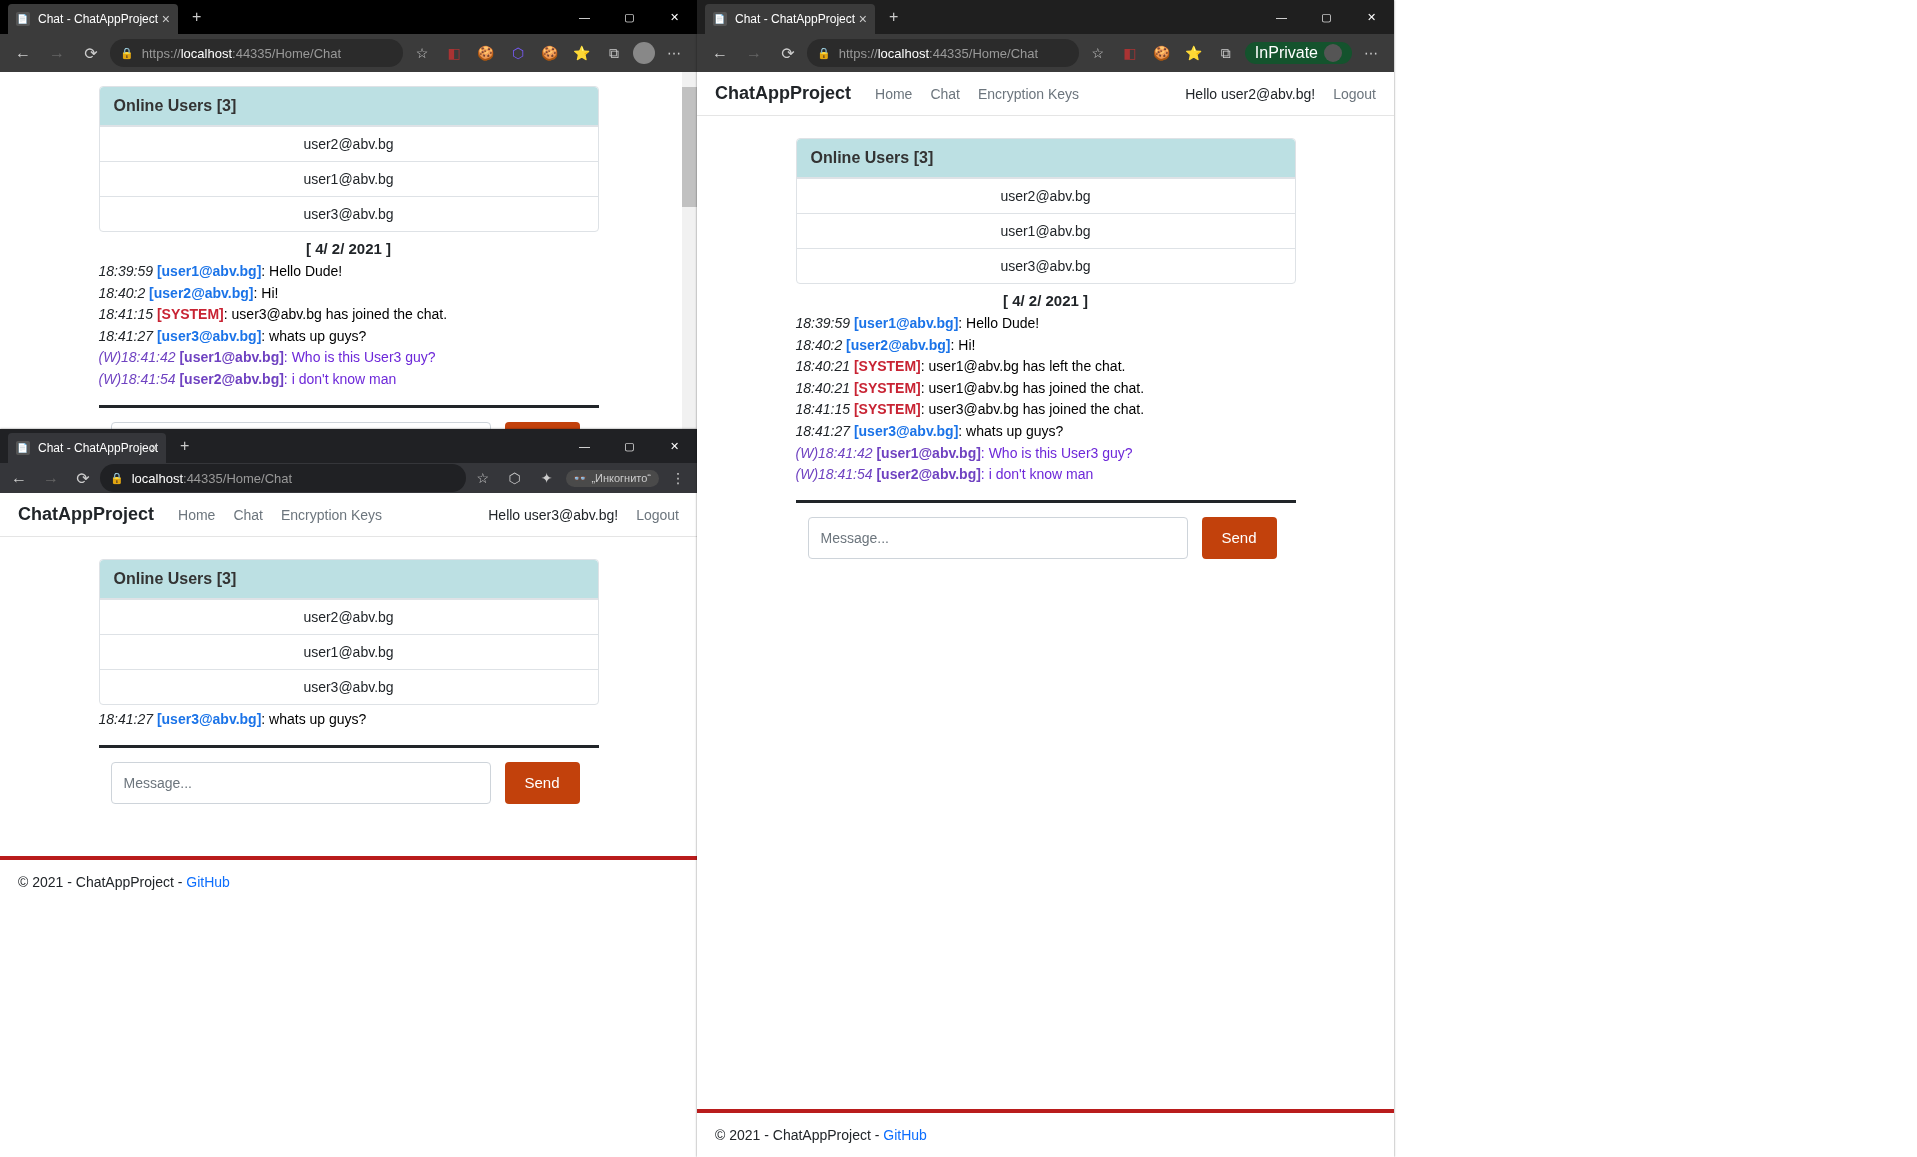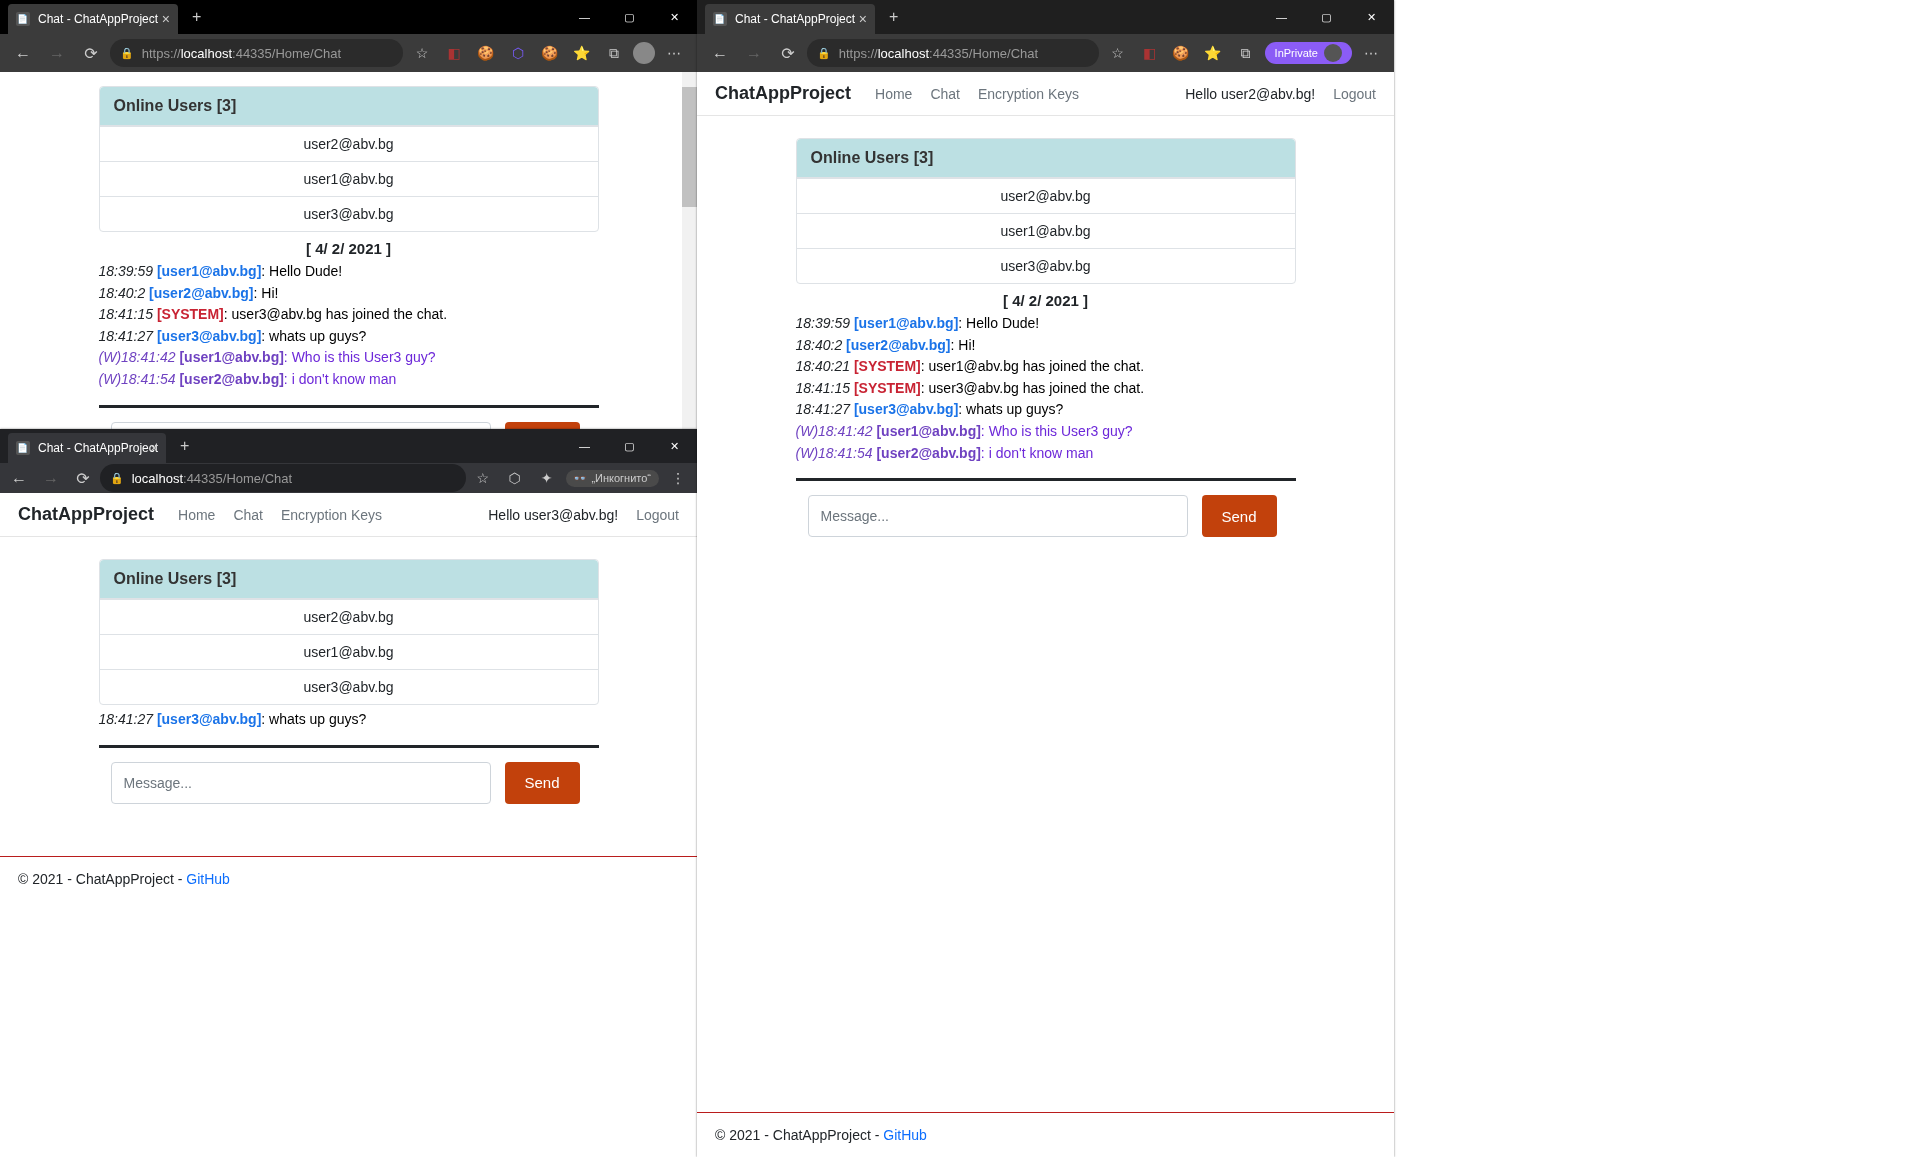--- a/index.html
+++ b/index.html
@@ -16,21 +16,21 @@
 .addr-bar .nav-btn { width: 30px; height: 30px; display: flex; align-items: center; justify-content: center; color: #ccc; font-size: 16px; }
 .addr-bar .nav-btn.disabled { color: #666; }
 .url-box { flex: 1; background: #2b2b2b; border-radius: 15px; height: 28px; display: flex; align-items: center; padding: 0 10px; color: #ccc; font-size: 13px; gap: 8px; }
 .url-box .lock { font-size: 11px; }
 .url-box .url-prefix { color: #999; }
 .url-box .url-host { color: #fff; }
 .url-box .url-rest { color: #999; }
 .addr-icons { display: flex; align-items: center; gap: 6px; padding: 0 2px; }
 .addr-icons .ico { width: 26px; height: 26px; display: flex; align-items: center; justify-content: center; color: #ccc; font-size: 14px; }
 .profile-badge { width: 22px; height: 22px; border-radius: 50%; background: #888; }
-.inprivate-badge { background: #8b5cf6; color: #fff; border-radius: 12px; padding: 2px 10px; font-size: 11px; display: flex; align-items: center; gap: 6px; }
+.inprivate-badge { background: #14532d; color: #fff; border-radius: 12px; padding: 2px 10px; font-size: 16px; display: flex; align-items: center; gap: 6px; }
 .inprivate-badge .profile-badge { width: 18px; height: 18px; background: #555; }
 .incognito-pill { background: #4a4a4a; border-radius: 12px; padding: 2px 8px; font-size: 11px; display: flex; align-items: center; gap: 4px; color: #ccc; }
 .page { flex: 1; background: #fff; overflow-y: auto; position: relative; }
 .scrollbar-track { position: absolute; right: 0; top: 0; bottom: 0; width: 15px; background: #f1f1f1; }
 .scrollbar-thumb { position: absolute; right: 0; width: 15px; background: #c1c1c1; }
 .app-nav { border-bottom: 1px solid #e5e5e5; background: #fff; padding: 0 18px; height: 44px; display: flex; align-items: center; gap: 18px; font-size: 14px; }
 .app-brand { font-weight: 600; font-size: 18px; color: #212529; margin-right: 6px; }
 .app-nav a { color: #6c757d; text-decoration: none; }
 .app-nav .nav-right { margin-left: auto; display: flex; align-items: center; gap: 18px; color: #212529; }
 .container { max-width: 540px; margin: 0 auto; padding: 12px 0; }
@@ -44,21 +44,21 @@
 .msg .user { font-weight: 700; color: #1a73e8; }
 .msg .sys { font-weight: 700; color: #c82333; }
 .msg .whisper-tag { font-style: italic; color: #6f42c1; }
 .msg .whisper-user { font-weight: 700; color: #6f42c1; }
 .msg .whisper-body { color: #6d28d9; }
 .hr-thick { height: 3px; background: #212529; margin: 14px 0; border: none; }
 .compose { display: flex; gap: 14px; padding-left: 12px; }
 .compose input { flex: 1; border: 1px solid #ced4da; border-radius: 4px; padding: 9px 12px; font-size: 14px; height: 42px; max-width: 380px; }
 .compose input::placeholder { color: #6c757d; }
 .compose button { background: #c2410c; color: #fff; border: none; border-radius: 4px; padding: 9px 20px; font-size: 15px; font-weight: 500; height: 42px; min-width: 70px; }
-.footer { border-top: 1px solid #b91c1c; padding: 14px 18px; font-size: 14px; color: #212529; }
+.footer { border-top: 4px solid #b91c1c; padding: 14px 18px; font-size: 14px; color: #212529; }
 .footer a { color: #0d6efd; text-decoration: none; }
 
 #win1 { left: 0; top: 0; width: 697px; height: 429px; }
 #win2 { left: 0; top: 429px; width: 697px; height: 728px; }
 #win3 { left: 697px; top: 0; width: 697px; height: 1157px; }
 
 #win1 .page-inner { position: relative; top: -8px; }
 
 #win2 .window-titlebar { background: #202124; }
 #win2 .addr-bar { background: #35363a; height: 30px; }
@@ -262,20 +262,21 @@
           <span>Online Users [</span><span>3</span><span>]</span>
         </div>
         <div class="panel-row">user2@abv.bg</div>
         <div class="panel-row">user1@abv.bg</div>
         <div class="panel-row">user3@abv.bg</div>
       </div>
       <div class="date-sep">[ 4/ 2/ 2021 ]</div>
       <div id="msgs-3">
           <div class="msg"><span class="ts">18:39:59</span> <span class="user">[user1@abv.bg]</span><span>: Hello Dude!</span></div>
           <div class="msg"><span class="ts">18:40:2</span> <span class="user">[user2@abv.bg]</span><span>: Hi!</span></div>
+          <div class="msg"><span class="ts">18:40:21</span> <span class="sys">[SYSTEM]</span><span>: user1@abv.bg has left the chat.</span></div>
           <div class="msg"><span class="ts">18:40:21</span> <span class="sys">[SYSTEM]</span><span>: user1@abv.bg has joined the chat.</span></div>
           <div class="msg"><span class="ts">18:41:15</span> <span class="sys">[SYSTEM]</span><span>: user3@abv.bg has joined the chat.</span></div>
           <div class="msg"><span class="ts">18:41:27</span> <span class="user">[user3@abv.bg]</span><span>: whats up guys?</span></div>
           <div class="msg"><span class="whisper-tag ts">(W)18:41:42</span> <span class="whisper-user">[user1@abv.bg]</span><span class="whisper-body">: Who is this User3 guy?</span></div>
           <div class="msg"><span class="whisper-tag ts">(W)18:41:54</span> <span class="whisper-user">[user2@abv.bg]</span><span class="whisper-body">: i don't know man</span></div>
         </div>
       <div class="hr-thick"></div>
       <div class="compose">
         <input placeholder="Message..." style="">
         <button>Send</button>

